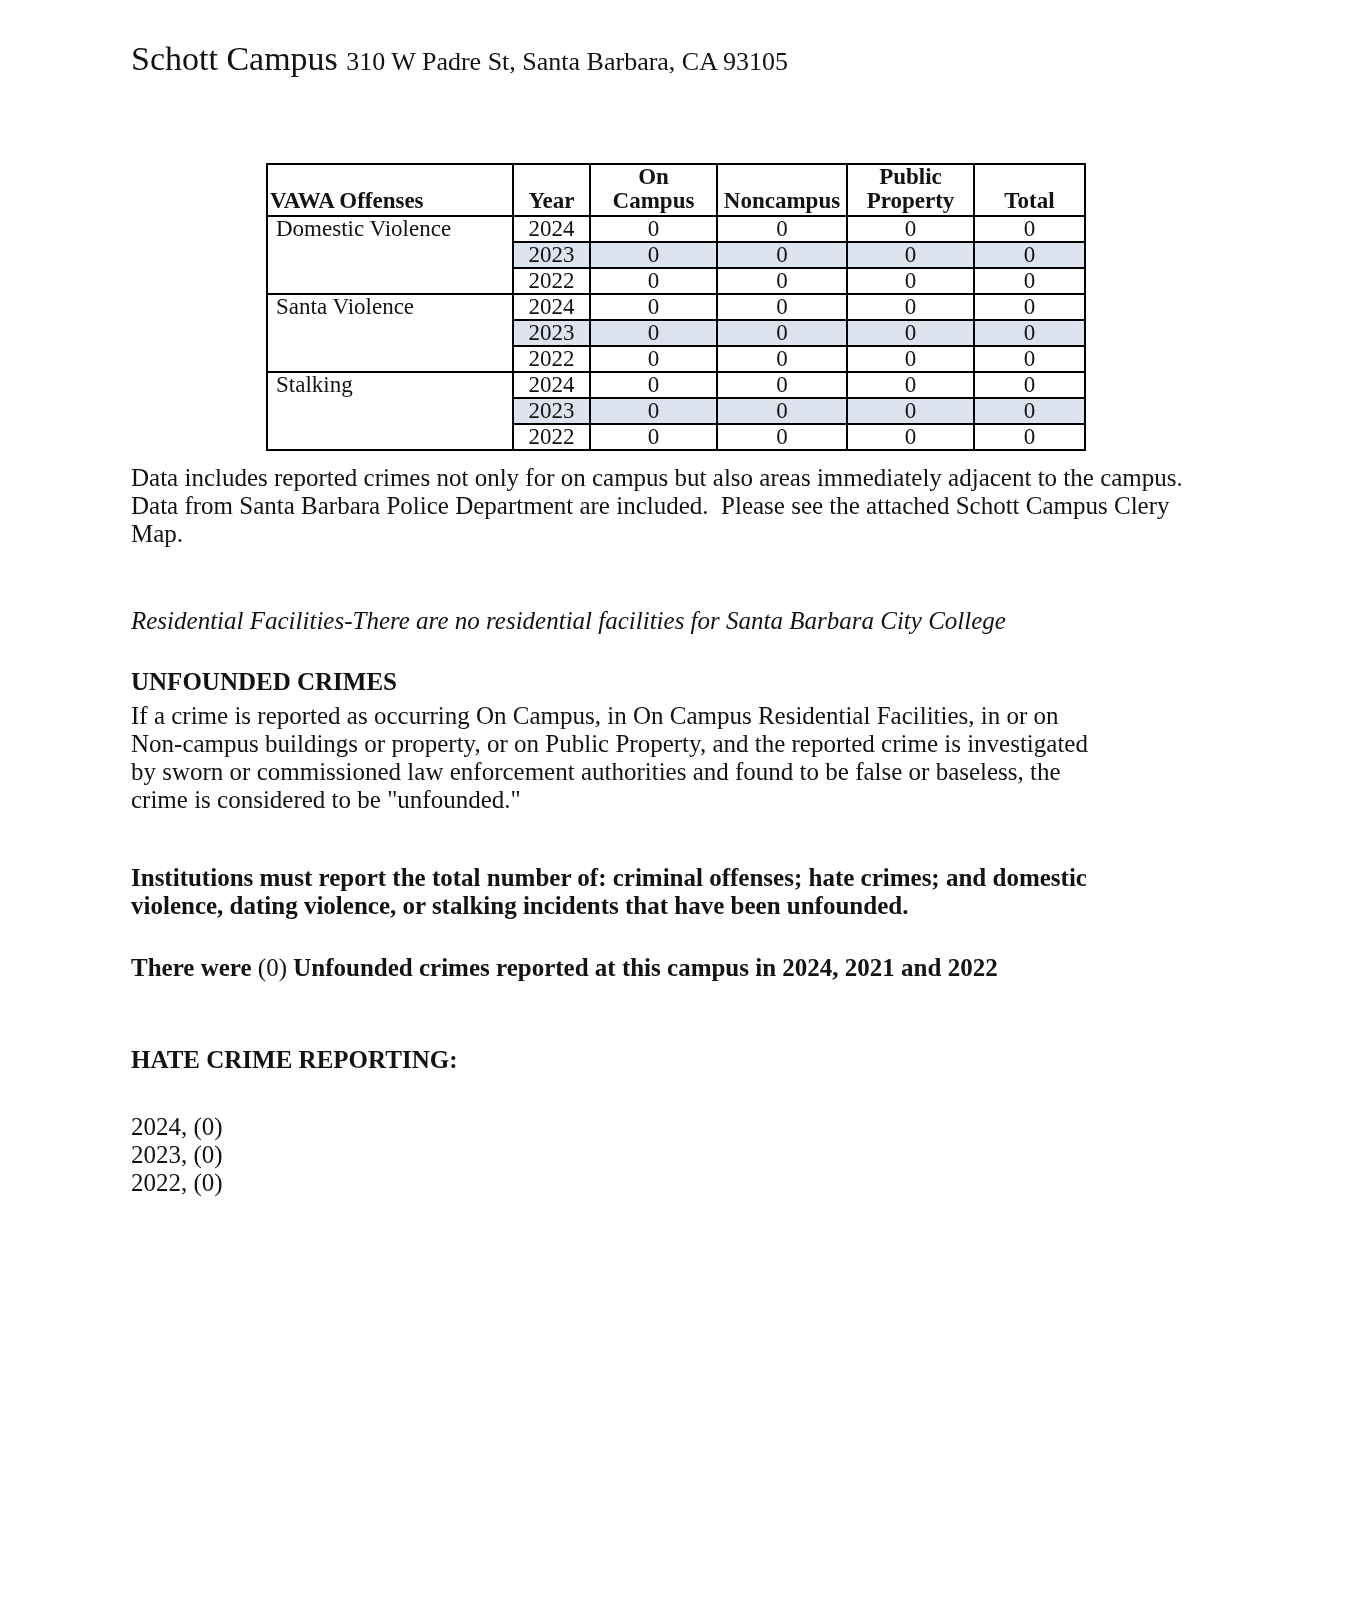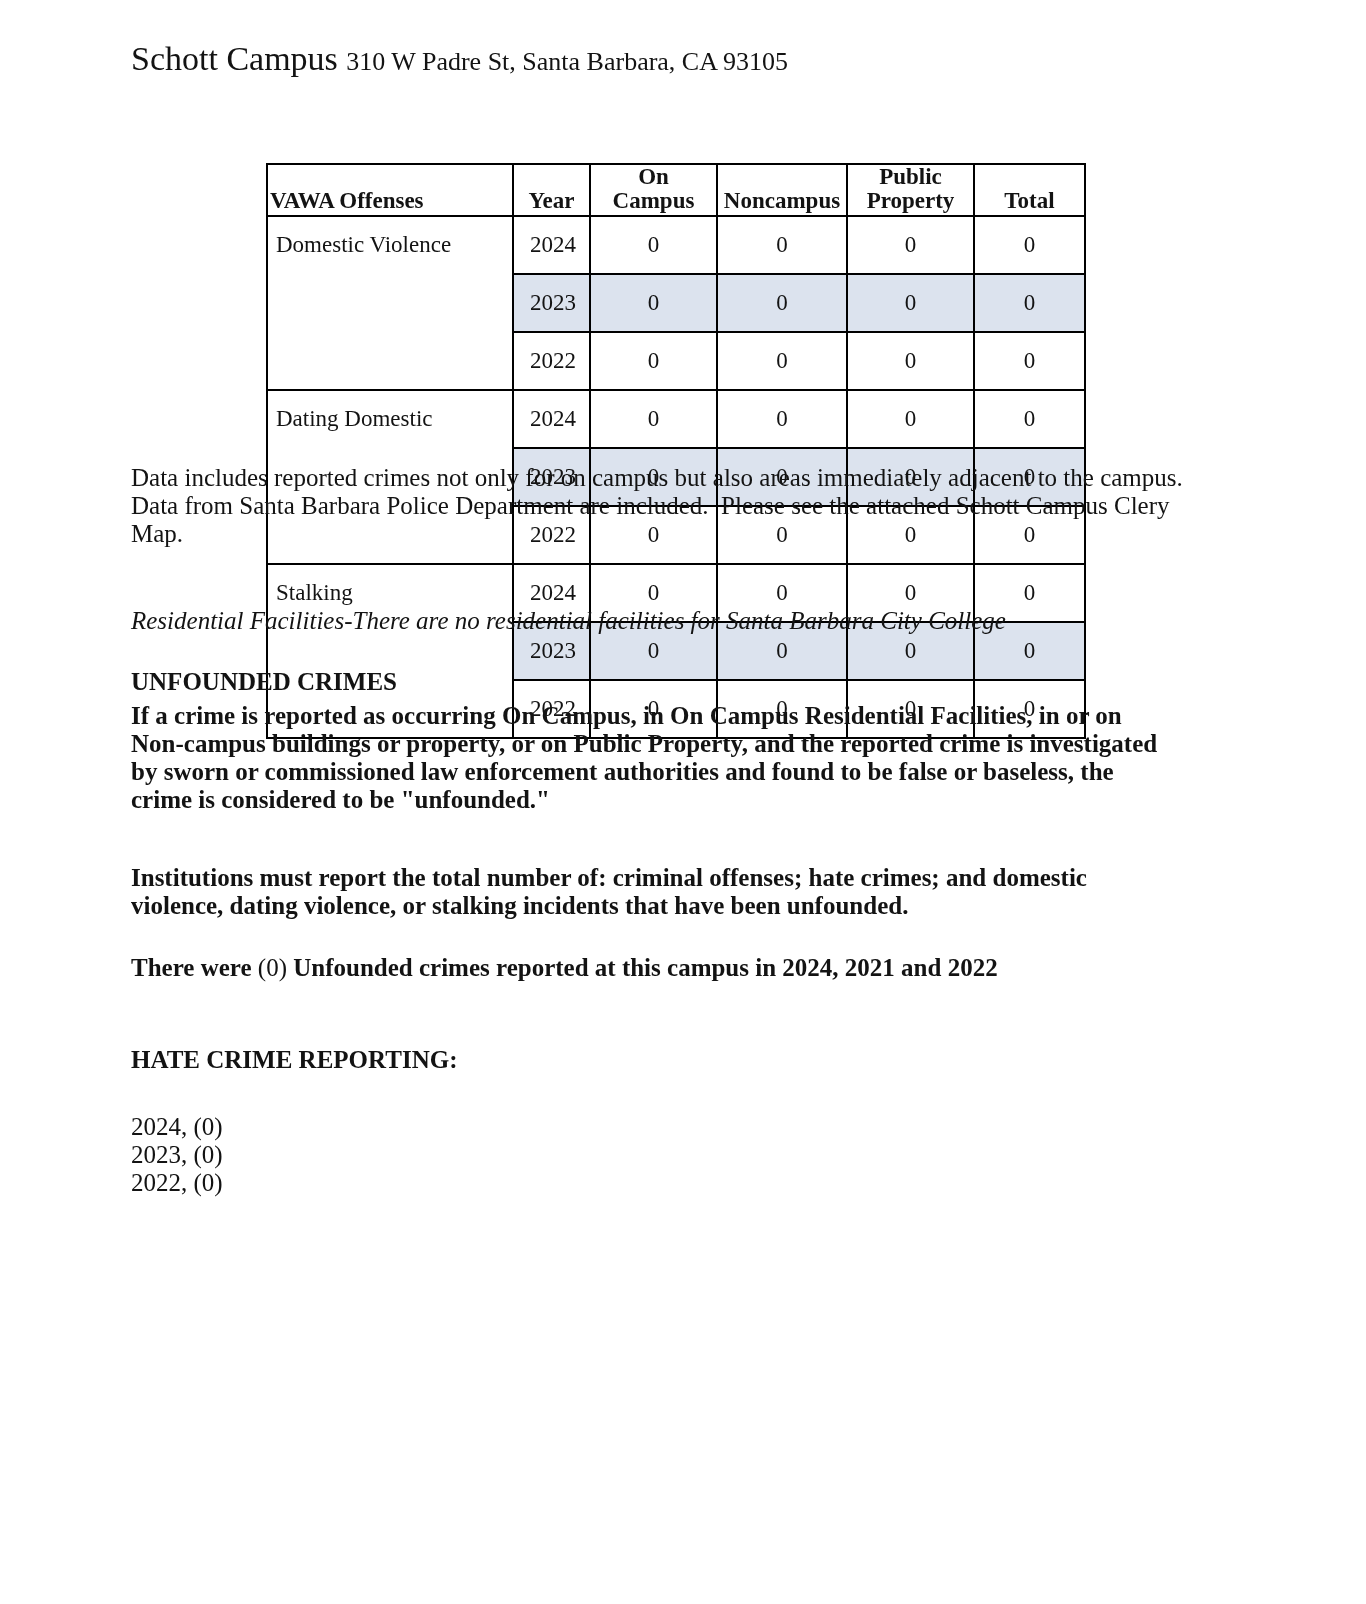--- a/index.html
+++ b/index.html
@@ -57,41 +57,41 @@
   .vawa-table th.col0 { width: 240px; text-align: left; }
   .vawa-table th.col1 { width: 71px; }
   .vawa-table th.col2 { width: 121px; }
   .vawa-table th.col3 { width: 124px; }
   .vawa-table th.col4 { width: 121px; }
   .vawa-table th.col5 { width: 105px; }
   .vawa-table td {
     height: 23px;
     line-height: 24px;
     text-align: center;
-    padding: 16px;
+    padding: 0;
   }
   .vawa-table td.offense-cell {
     text-align: left;
     vertical-align: top;
     padding-left: 8px;
     background: #ffffff;
   }
   
   .tblock {
     position: absolute;
     left: 131px;
     width: 1120px;
     font-size: 25px;
     line-height: 28px;
     white-space: pre-wrap;
   }
   .b-data-note       { top: 464px; }
   .b-residential     { top: 607px; font-style: italic; }
   .b-unfounded-head  { top: 668px; font-weight: bold; }
-  .b-unfounded-body  { top: 702px; font-weight: bold; }
+  .b-unfounded-body  { top: 702px; }
   .b-institutions    { top: 864px; font-weight: bold; }
   .b-summary         { top: 954px; font-weight: bold; }
   .b-summary .count  { font-weight: normal; }
   .b-hate-head       { top: 1046px; font-weight: bold; }
   .b-hate-lines      { top: 1113px; }
 </style>
 </head>
 <body>
 
 <div class="page">
@@ -129,21 +129,21 @@
             <td style="background-color: rgb(220, 227, 238);">0</td>
           </tr>
           <tr>
             <td>2022</td>
             <td>0</td>
             <td>0</td>
             <td>0</td>
             <td>0</td>
           </tr>
           <tr>
-            <td rowspan="3" class="offense-cell">Dating Domestic</td>
+            <td rowspan="3" class="offense-cell">Santa Violence</td>
             <td>2024</td>
             <td>0</td>
             <td>0</td>
             <td>0</td>
             <td>0</td>
           </tr>
           <tr>
             <td style="background-color: rgb(220, 227, 238);">2023</td>
             <td style="background-color: rgb(220, 227, 238);">0</td>
             <td style="background-color: rgb(220, 227, 238);">0</td>

